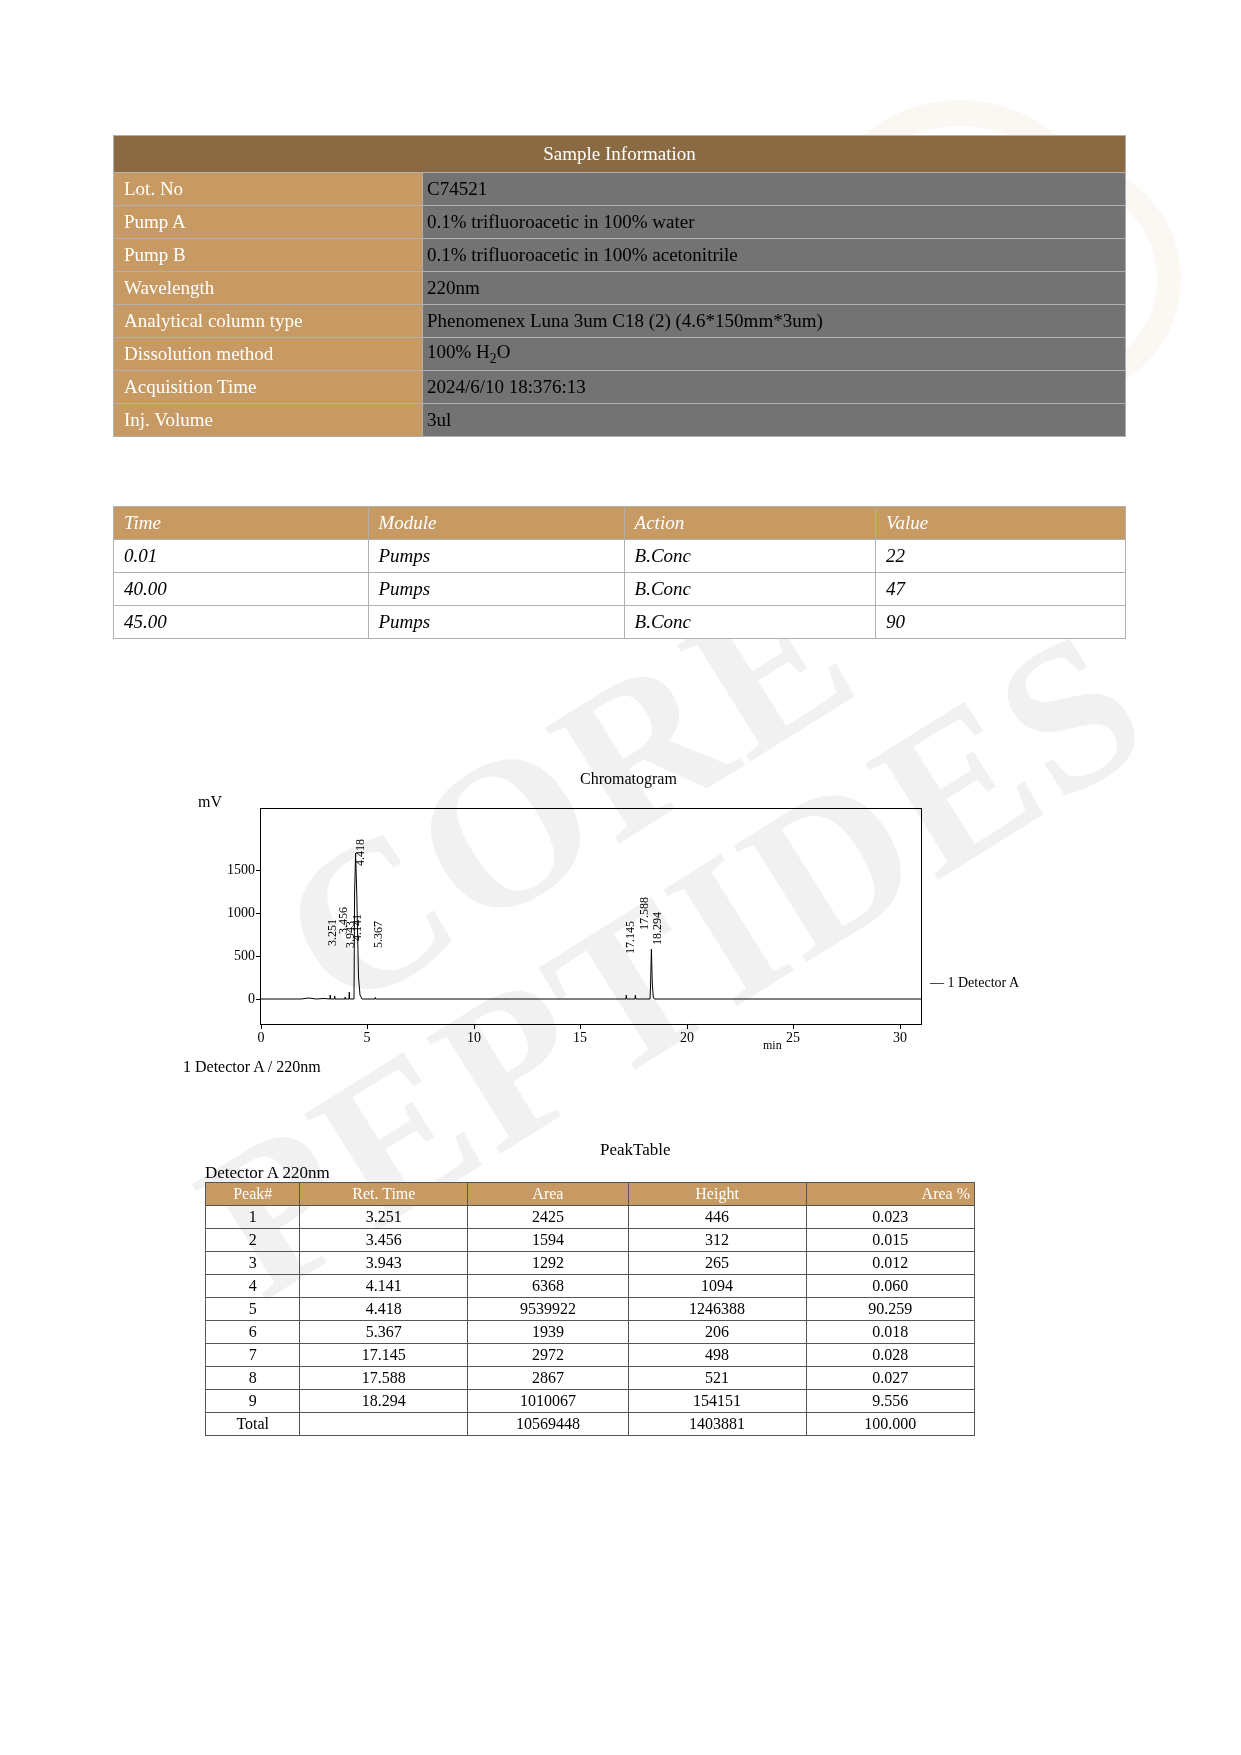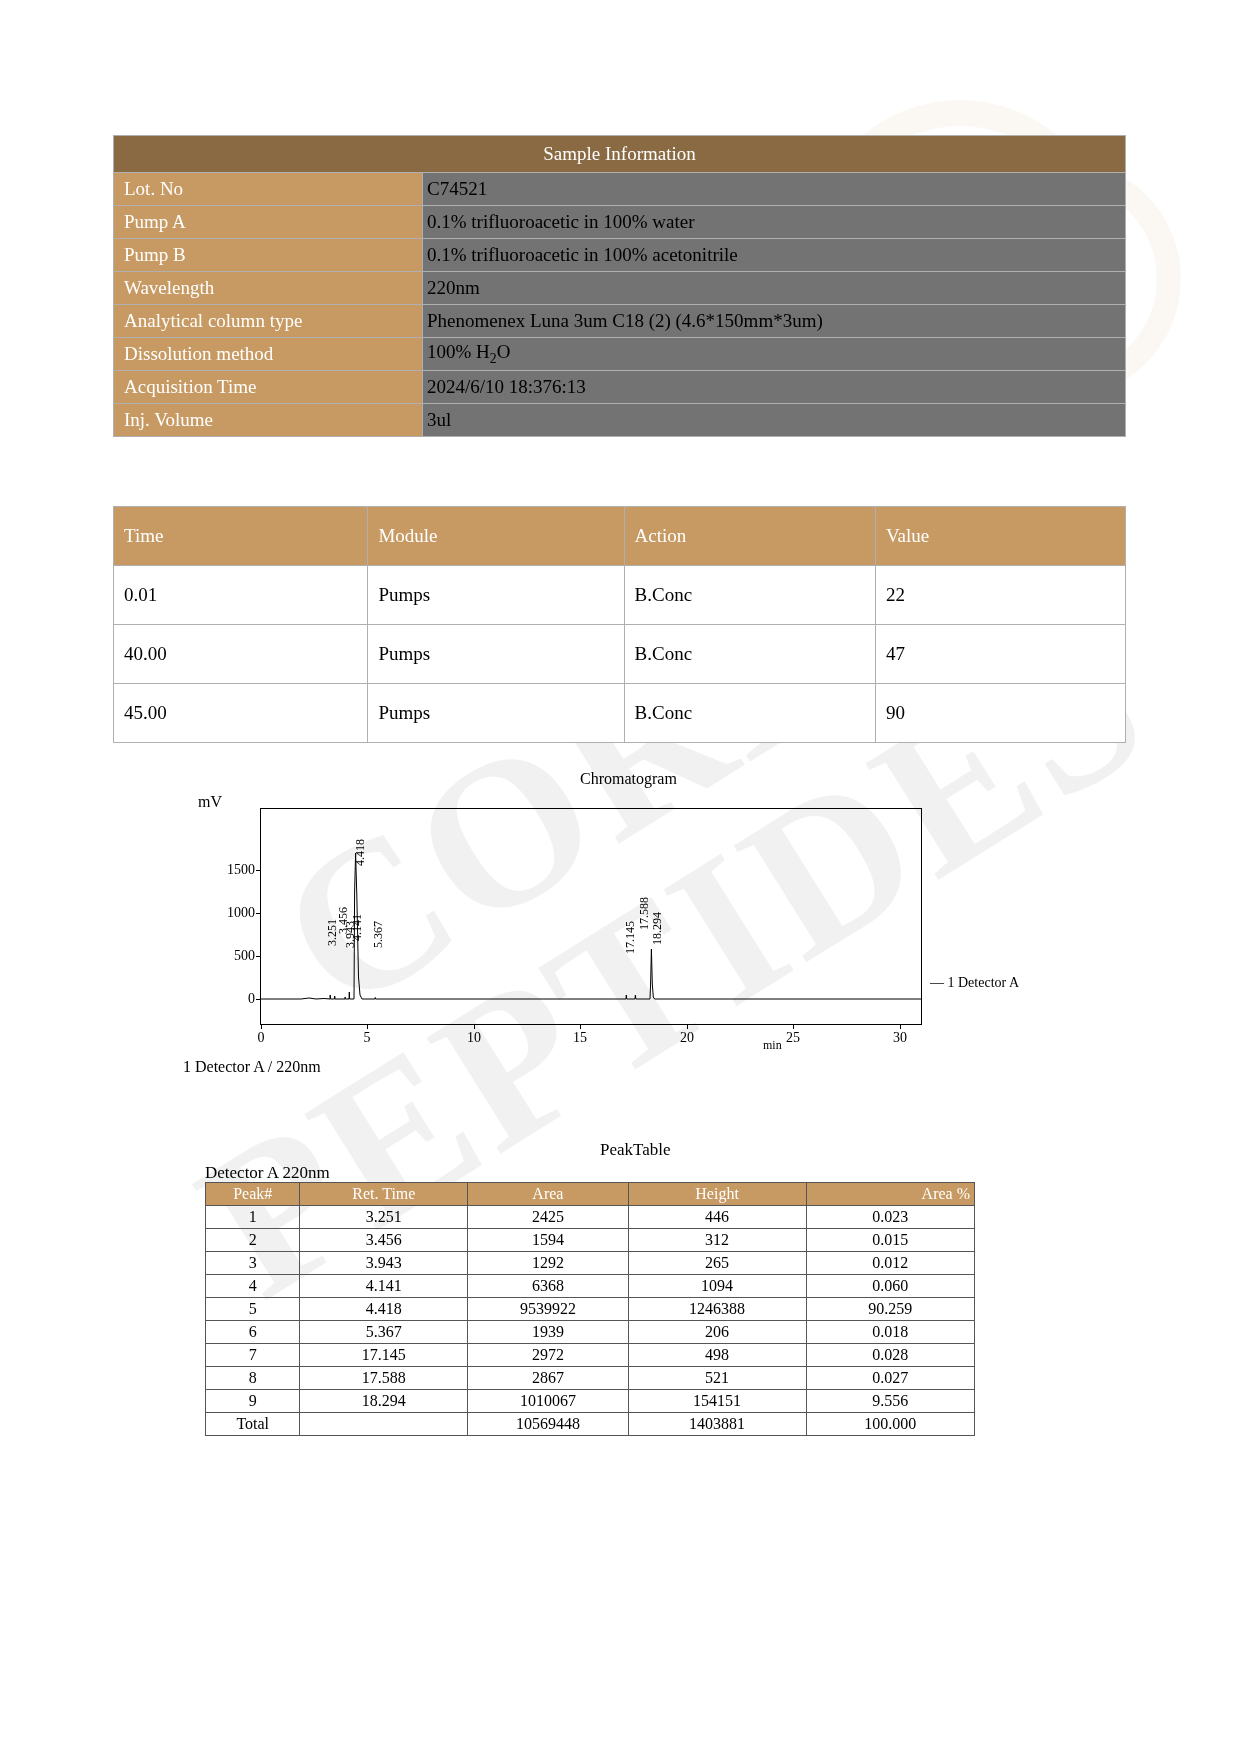--- a/index.html
+++ b/index.html
@@ -42,21 +42,21 @@
   .sample-table .lbl{
     background:#c79a63;color:#ffffff;width:290px;padding-left:10px;
   }
   .sample-table .val{background:#737373;padding-left:4px;}
 
   
   .time-table{
     position:absolute;left:113px;top:506px;width:1013px;font-size:19px;
   }
   .time-table td{
-    border:1px solid #b0b0b0;padding:16px 10px;height:26px;vertical-align:middle;background:#fff;
+    border:1px solid #b0b0b0;padding:3px 10px;height:26px;vertical-align:middle;background:#fff;font-style:italic;
   }
   .time-table thead td{
     background:#c79a63;color:#ffffff;
   }
   .c-time{width:255px;}
   .c-module{width:255px;}
   .c-action{width:250px;}
   .c-value{width:250px;}
 
   

